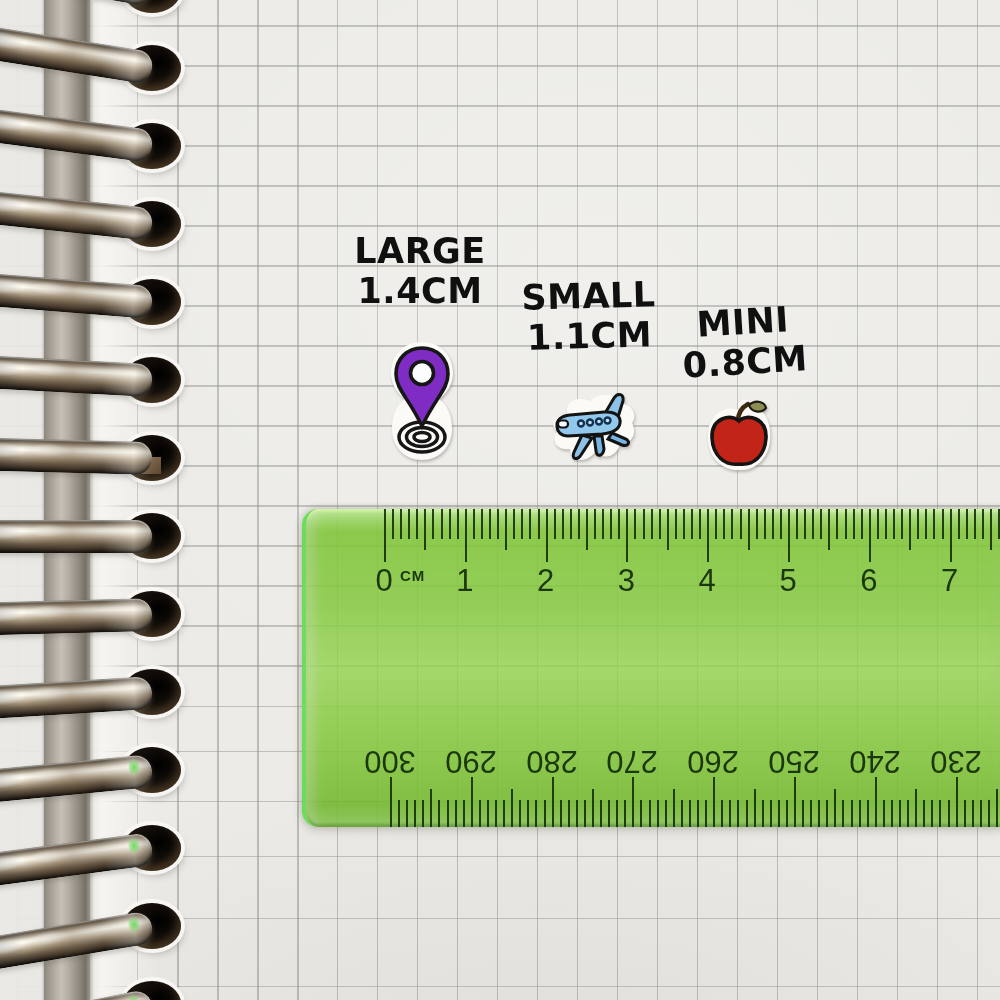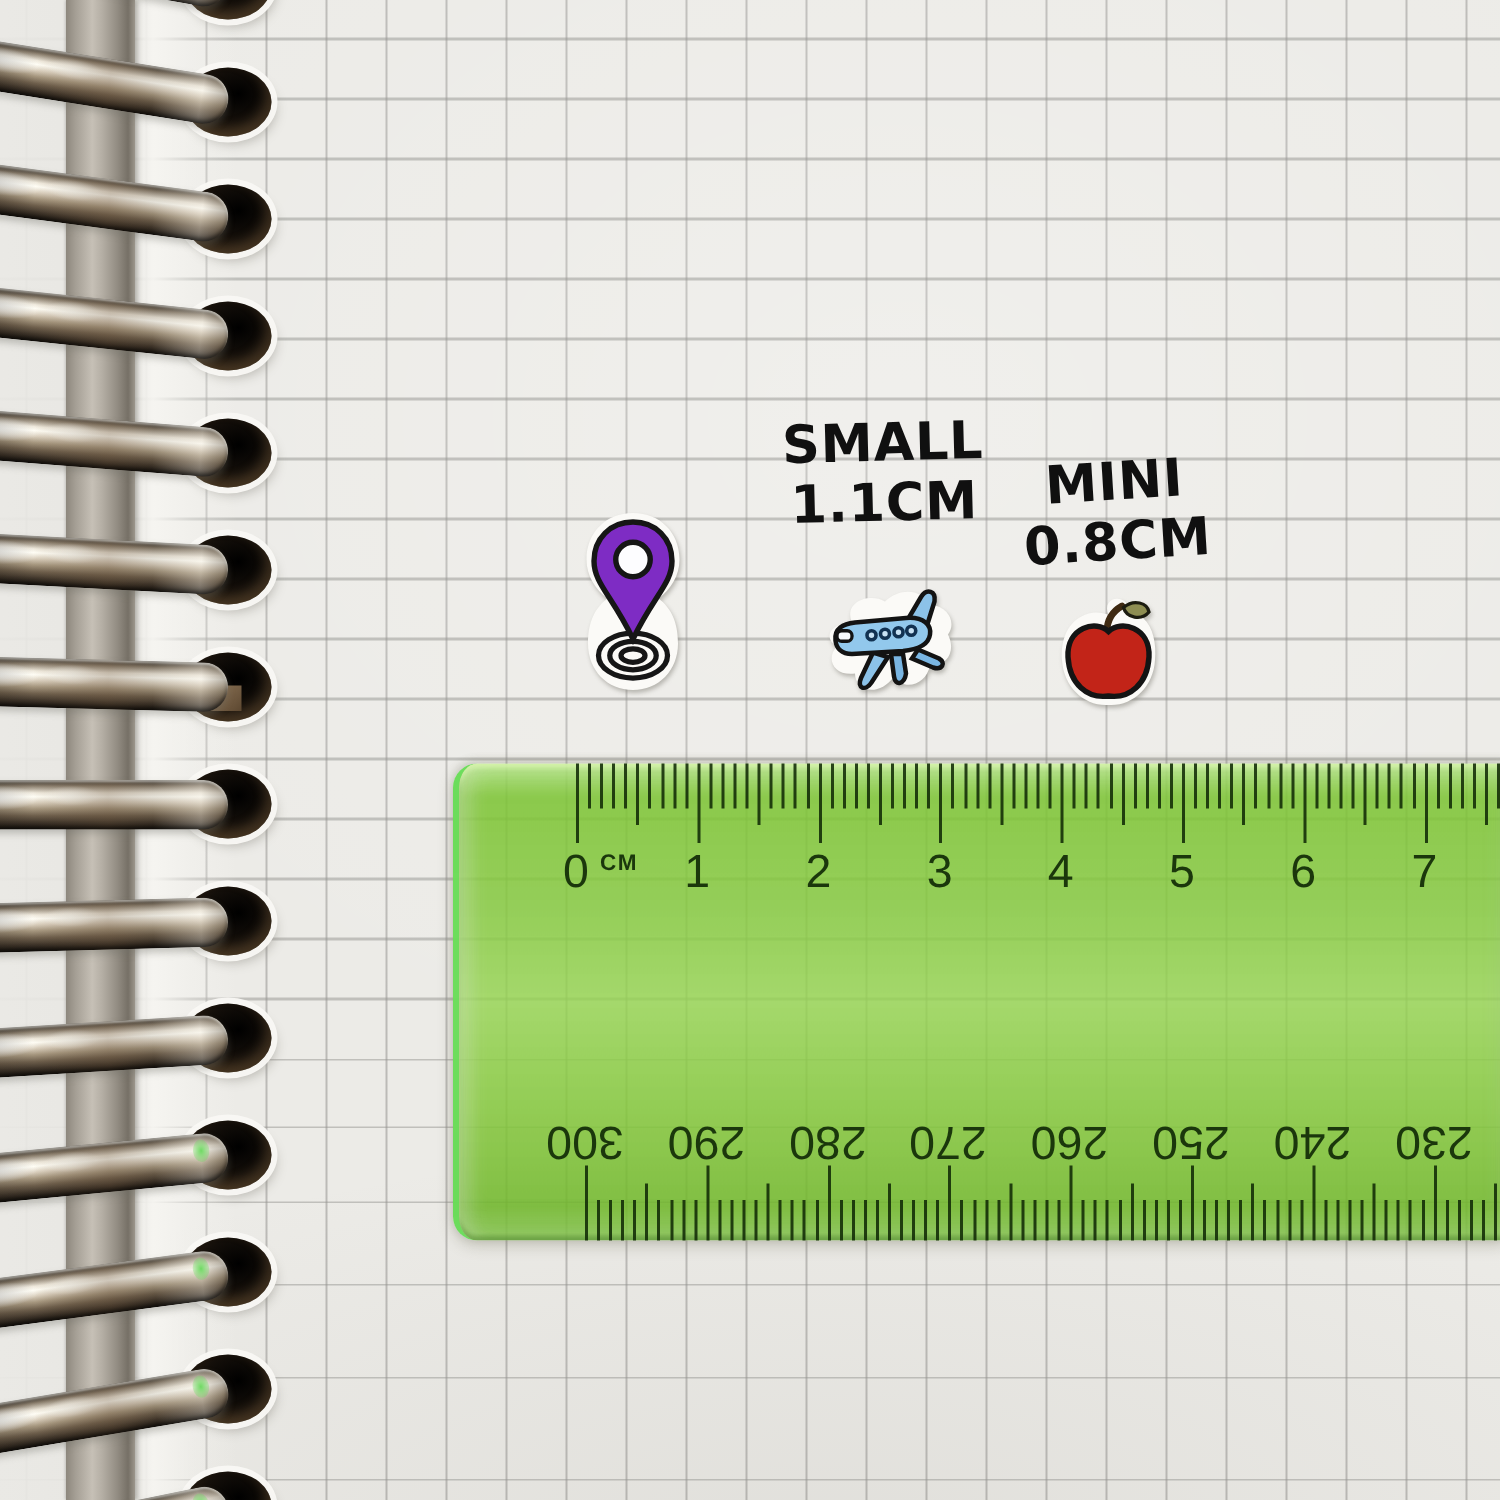--- a/index.html
+++ b/index.html
@@ -135,20 +135,24 @@
       <div class="hole" style="top: 903px;"></div>
       <div class="ring" style="top: 910px; transform: rotate(-9.5deg);">
         <div class="gdot"></div>
       </div>
       <div class="hole" style="top: 981px;"></div>
       <div class="ring" style="top: 988px; transform: rotate(-11.5deg);">
         <div class="gdot"></div>
       </div>
     </div>
 
+  <div class="size-label" style="left:310px;top:231px;">
+    <span class="l1">LARGE</span>
+    <span class="l2">1.4CM</span>
+  </div>
   <div class="size-label" style="left:479px;top:276px;transform:rotate(-1.5deg);">
     <span class="l1">SMALL</span>
     <span class="l2">1.1CM</span>
   </div>
   <div class="size-label" style="left:634px;top:302px;transform:rotate(-3.5deg);">
     <span class="l1">MINI</span>
     <span class="l2">0.8CM</span>
   </div>
 
   <svg class="sticker" style="left:385px;top:340px;" width="74" height="124" viewBox="0 0 74 124">

